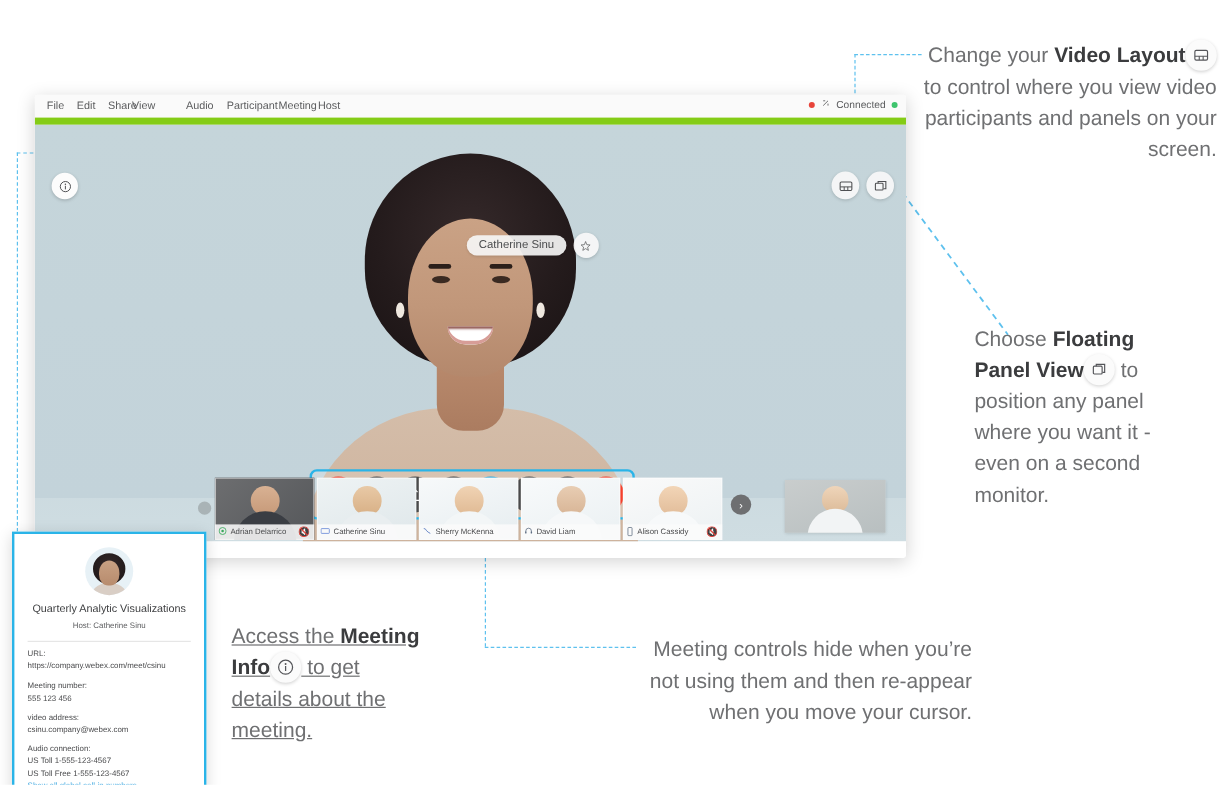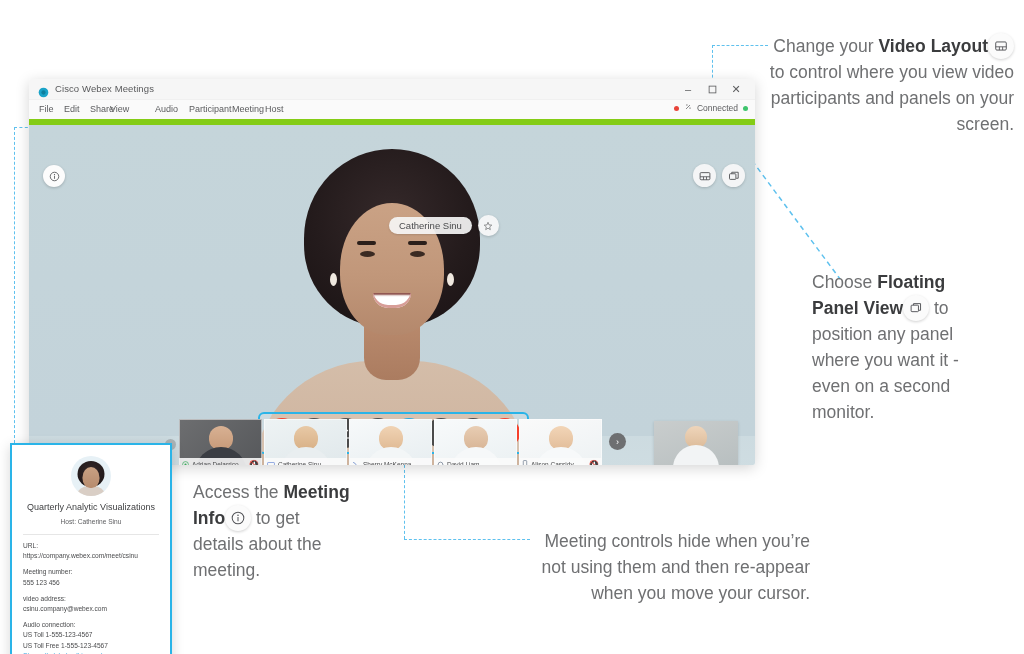--- a/index.html
+++ b/index.html
@@ -37,23 +37,24 @@
     text-align: right;
   }
   #callout-floating-panel {
     left: 812px;
     top: 238px;
     width: 170px;
     text-align: left;
   }
   #callout-meeting-info {
     left: 193px;
-    top: 448px;
+    top: 486px;
     width: 160px;
     text-align: left;
+    text-decoration: underline;
   }
   #callout-controls-hide {
     left: 540px;
     top: 497px;
     width: 270px;
     text-align: right;
   }
 
   
   .inline-icon {
@@ -495,36 +496,20 @@
           <circle cx="8" cy="8" r="6.2" fill="none" stroke="#55565a" stroke-width="1.1"></circle>
           <circle cx="8" cy="5.1" r=".85" fill="#55565a"></circle>
           <line x1="8" y1="7" x2="8" y2="11.4" stroke="#55565a" stroke-width="1.1"></line>
         </svg></span><span> to get details about the meeting.</span>
   </div>
 
   <div class="callout" id="callout-controls-hide">Meeting controls hide when you’re not using them and then re-appear when you move your cursor.</div>
 
   <div id="webex-window">
 
-    <div class="titlebar">
-      <span class="app-icon">
-        <svg width="11" height="11" viewBox="0 0 16 16">
-            <circle cx="8" cy="8" r="7" fill="#1aa3c8"></circle>
-            <circle cx="8" cy="8" r="3.1" fill="#0d7f9e"></circle>
-          </svg>
-      </span>
-      <span class="app-title">Cisco Webex Meetings</span>
-      <span class="win-btn" id="win-min">–</span>
-      <span class="win-btn" id="win-max">
-        <svg width="9" height="9" viewBox="0 0 12 12" style="vertical-align:-1px">
-            <rect x="1.5" y="1.5" width="9" height="9" fill="none" stroke="#5d5e60" stroke-width="1.1"></rect>
-          </svg>
-      </span>
-      <span class="win-btn" id="win-close">✕</span>
-    </div>
 
     <div class="menubar">
       <span class="menu-item" style="left:10px;">File</span>
       <span class="menu-item" style="left:35px;">Edit</span>
       <span class="menu-item" style="left:61px;">Share</span>
       <span class="menu-item" style="left:81px;">View</span>
       <span class="menu-item" style="left:126px;">Audio</span>
       <span class="menu-item" style="left:160px;">Participant</span>
       <span class="menu-item" style="left:203px;">Meeting</span>
       <span class="menu-item" style="left:236px;">Host</span>

